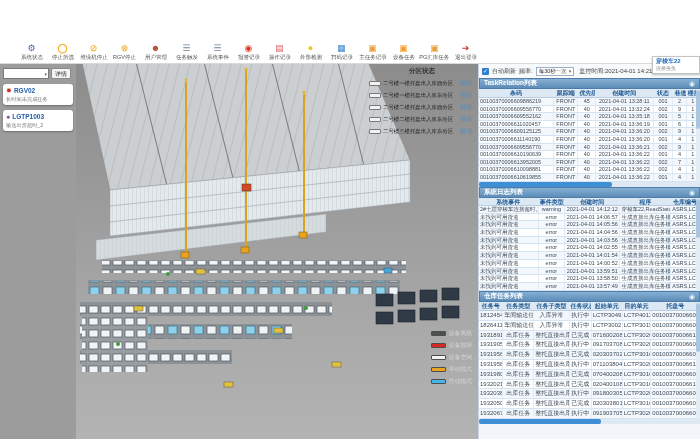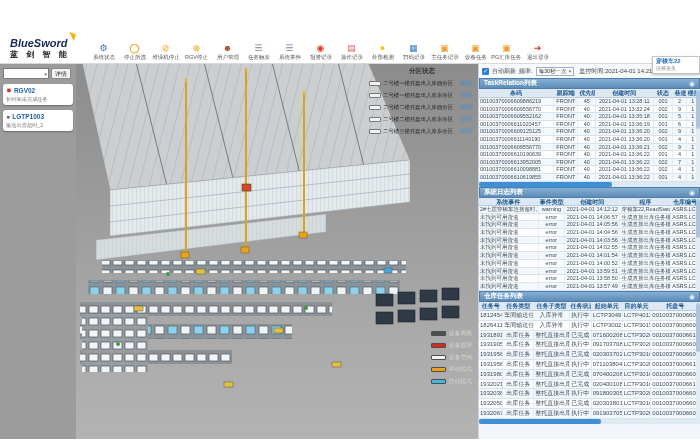--- a/index.html
+++ b/index.html
@@ -83,25 +83,20 @@
   .tooltip{position:absolute;left:652px;top:56px;width:48px;height:18px;background:#fff;border:1px solid #c4c4c4;box-shadow:0 1px 2px rgba(0,0,0,.25);padding:1px 3px;z-index:5;}
   .tt-title{font-size:6px;color:#2a6fc0;font-weight:bold;line-height:7px;white-space:nowrap;}
   .tt-sub{font-size:5px;color:#888;line-height:6px;white-space:nowrap;}
 </style>
 </head>
 <body>
 
 <div class="page">
 
   <div class="topbar">
-    <div class="logo">
-      <div class="logo-top">BlueSword</div>
-      <span class="logo-flag"></span>
-      <div class="logo-sub">蓝 剑 智 能</div>
-    </div>
     <div class="toolbar">
       <div class="tb-item">
           <span class="tb-ic c1">⚙</span>
           <span class="tb-label">系统状态</span>
         </div>
       <div class="tb-item">
           <span class="tb-ic c2">◯</span>
           <span class="tb-label">停止所选</span>
         </div>
       <div class="tb-item">

